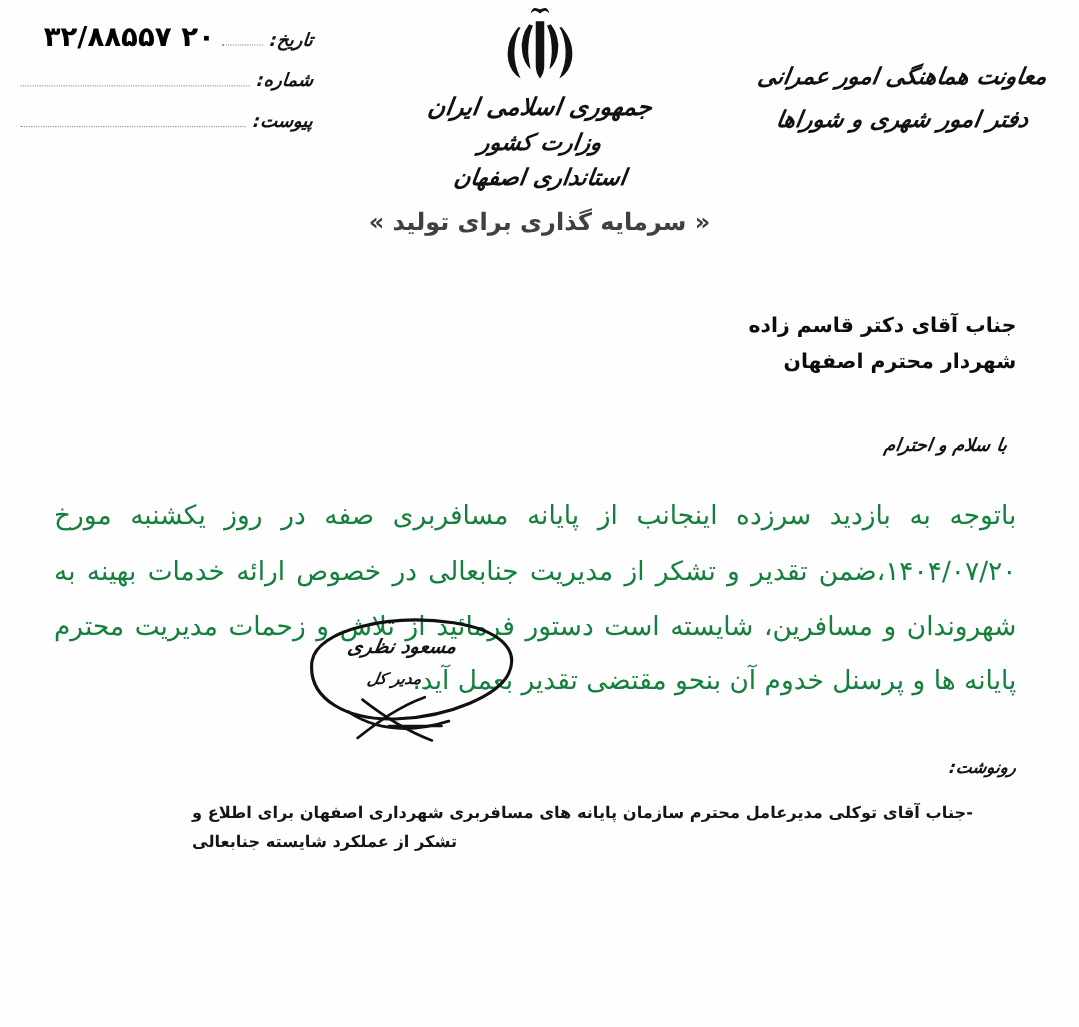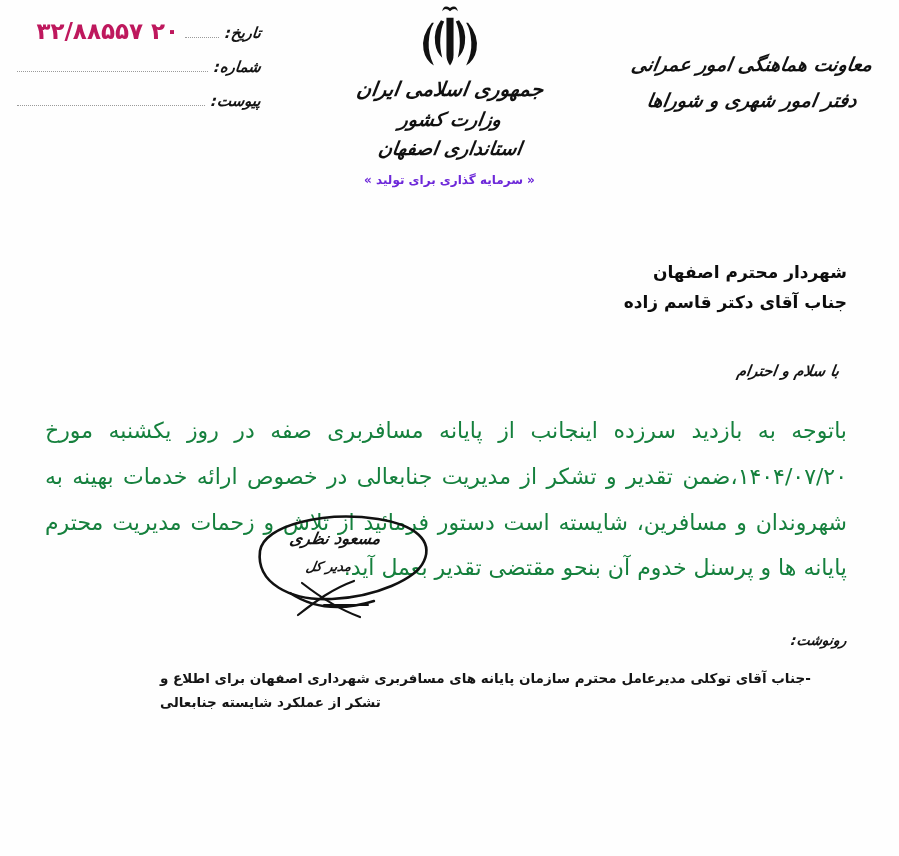--- a/index.html
+++ b/index.html
@@ -47,21 +47,21 @@
     flex: 1 1 auto;
     border-bottom: 1px dotted #9a9a9a;
     height: 11px;
     margin-bottom: 4px;
   }
   .reg-value {
     font-size: 23px;
     font-weight: 700;
     letter-spacing: 1.5px;
     white-space: nowrap;
-    color: #be185d;
+    color: #000000;
     margin-bottom: -2px;
   }
   .reg-row.filled .reg-dots {
     flex: 0 0 34px;
   }
 
   
   .letterhead {
     position: absolute;
     top: 6px;
@@ -83,24 +83,24 @@
     font-style: italic;
     line-height: 1.55;
     transform: skewX(-8deg);
     letter-spacing: 1px;
     color: #111;
   }
   .lh-line.l2 { font-size: 19px; }
   .lh-line.l3 { font-size: 19px; }
   .lh-slogan {
     margin-top: 9px;
-    font-size: 12px;
+    font-size: 20px;
     font-weight: 700;
     letter-spacing: .3px;
-    color: #6d28d9;
+    color: #404040;
   }
 
   
   .dept {
     position: absolute;
     top: 46px;
     right: 22px;
     width: 250px;
     text-align: center;
     direction: rtl;
@@ -264,22 +264,22 @@
     <div class="lh-line l3">استانداری اصفهان</div>
     <div class="lh-slogan">« سرمایه گذاری برای تولید »</div>
   </div>
 
   <div class="dept">
     <div class="dept-line">معاونت هماهنگی امور عمرانی</div>
     <div class="dept-line">دفتر امور شهری و شوراها</div>
   </div>
 
   <div class="addressee">
+    <div>جناب آقای دکتر قاسم زاده</div>
     <div>شهردار محترم اصفهان</div>
-    <div>جناب آقای دکتر قاسم زاده</div>
   </div>
 
   <div class="salutation">با سلام و احترام</div>
 
   <div class="body-text">
     <p>باتوجه به بازدید سرزده اینجانب از پایانه مسافربری صفه در روز یکشنبه مورخ ۱۴۰۴/۰۷/۲۰،ضمن تقدیر و تشکر از مدیریت جنابعالی در خصوص ارائه خدمات بهینه به شهروندان و مسافرین، شایسته است دستور فرمائید از تلاش و زحمات مدیریت محترم پایانه ها و پرسنل خدوم آن بنحو مقتضی تقدیر بعمل آید.</p>
   </div>
 
   <div class="signature">
     <svg class="sig-svg" viewBox="0 0 230 118">

